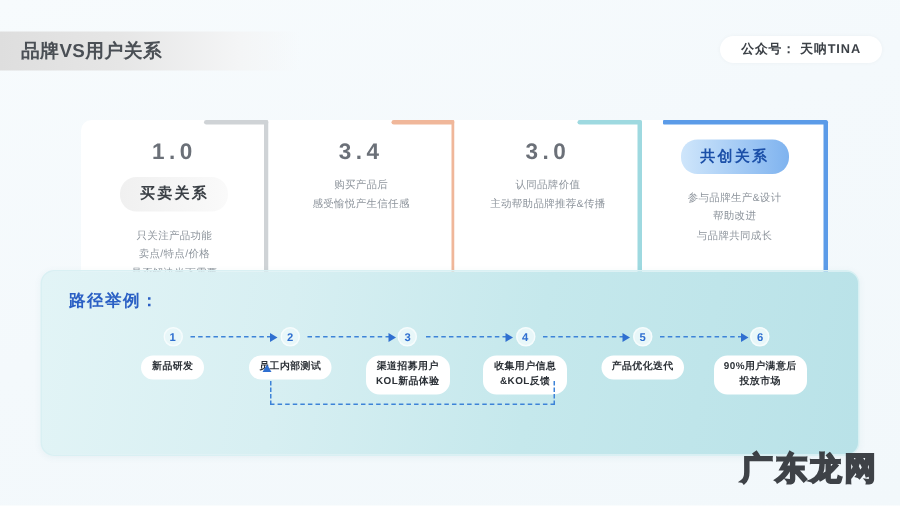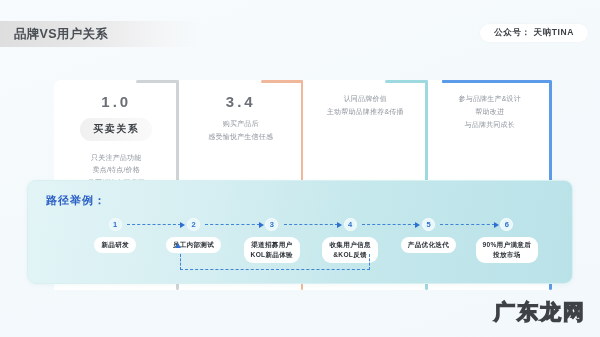--- a/index.html
+++ b/index.html
@@ -59,21 +59,21 @@
   }
   .badge-1 { background:linear-gradient(90deg,#f0f0f0,#fafafa); color:#3b4046; }
   .badge-2 { background:linear-gradient(90deg,#fdf2ea,#fdf8f3); color:#f0641e; border:1px solid #f7b98f; padding:3px 12px 3.5px; }
   .badge-3 { background:linear-gradient(90deg,#d7f2f4,#e6f4fb); color:#3d7fd6; }
   .badge-4 { background:linear-gradient(90deg,#cfe6fb,#7fb3ef); color:#1b4fa8; }
 
   .desc { text-align:center; font-size:7px; color:#8d949c; line-height:1.85; letter-spacing:.2px; }
 
   
   #path-panel {
-    position:absolute; left:27px; top:180px; width:546px; height:104px;
+    position:absolute; left:27px; top:180px; width:546px; height:124px;
     background: linear-gradient(100deg,#e2f4f6 0%, #d7eff2 30%, #c5e8ec 60%, #b9e2e8 100%);
     border-radius:9px; border:1px solid #d9f0f3;
     box-shadow:0 1px 4px rgba(80,140,160,.07);
   }
   #path-title {
     position:absolute; left:18px; top:12px;
     font-size:11px; font-weight:bold; color:#2a5fc4; letter-spacing:1px;
   }
   #steps {
     position:absolute; left:48px; top:37px; width:470px;
@@ -150,29 +150,33 @@
     <div class="ver">3.4</div>
     <div class="desc">
       <div>购买产品后</div>
       <div>感受愉悦产生信任感</div>
     </div>
   </div>
 
   <div class="card card-3">
     <div class="toprule" style="background: rgb(158, 217, 224);"></div>
     <div class="vline" style="background: rgb(158, 217, 224);"></div>
+    <div class="ver">3.0</div>
     <div class="desc">
       <div>认同品牌价值</div>
       <div>主动帮助品牌推荐&amp;传播</div>
     </div>
   </div>
 
   <div class="card card-4">
     <div class="toprule" style="background: rgb(91, 155, 232);"></div>
     <div class="vline" style="background: rgb(91, 155, 232);"></div>
+    <div class="badge-wrap">
+      <span class="badge badge-4">共创关系</span>
+    </div>
     <div class="desc">
       <div>参与品牌生产&amp;设计</div>
       <div>帮助改进</div>
       <div>与品牌共同成长</div>
     </div>
   </div>
 
 </div>
 
 <div id="path-panel">

